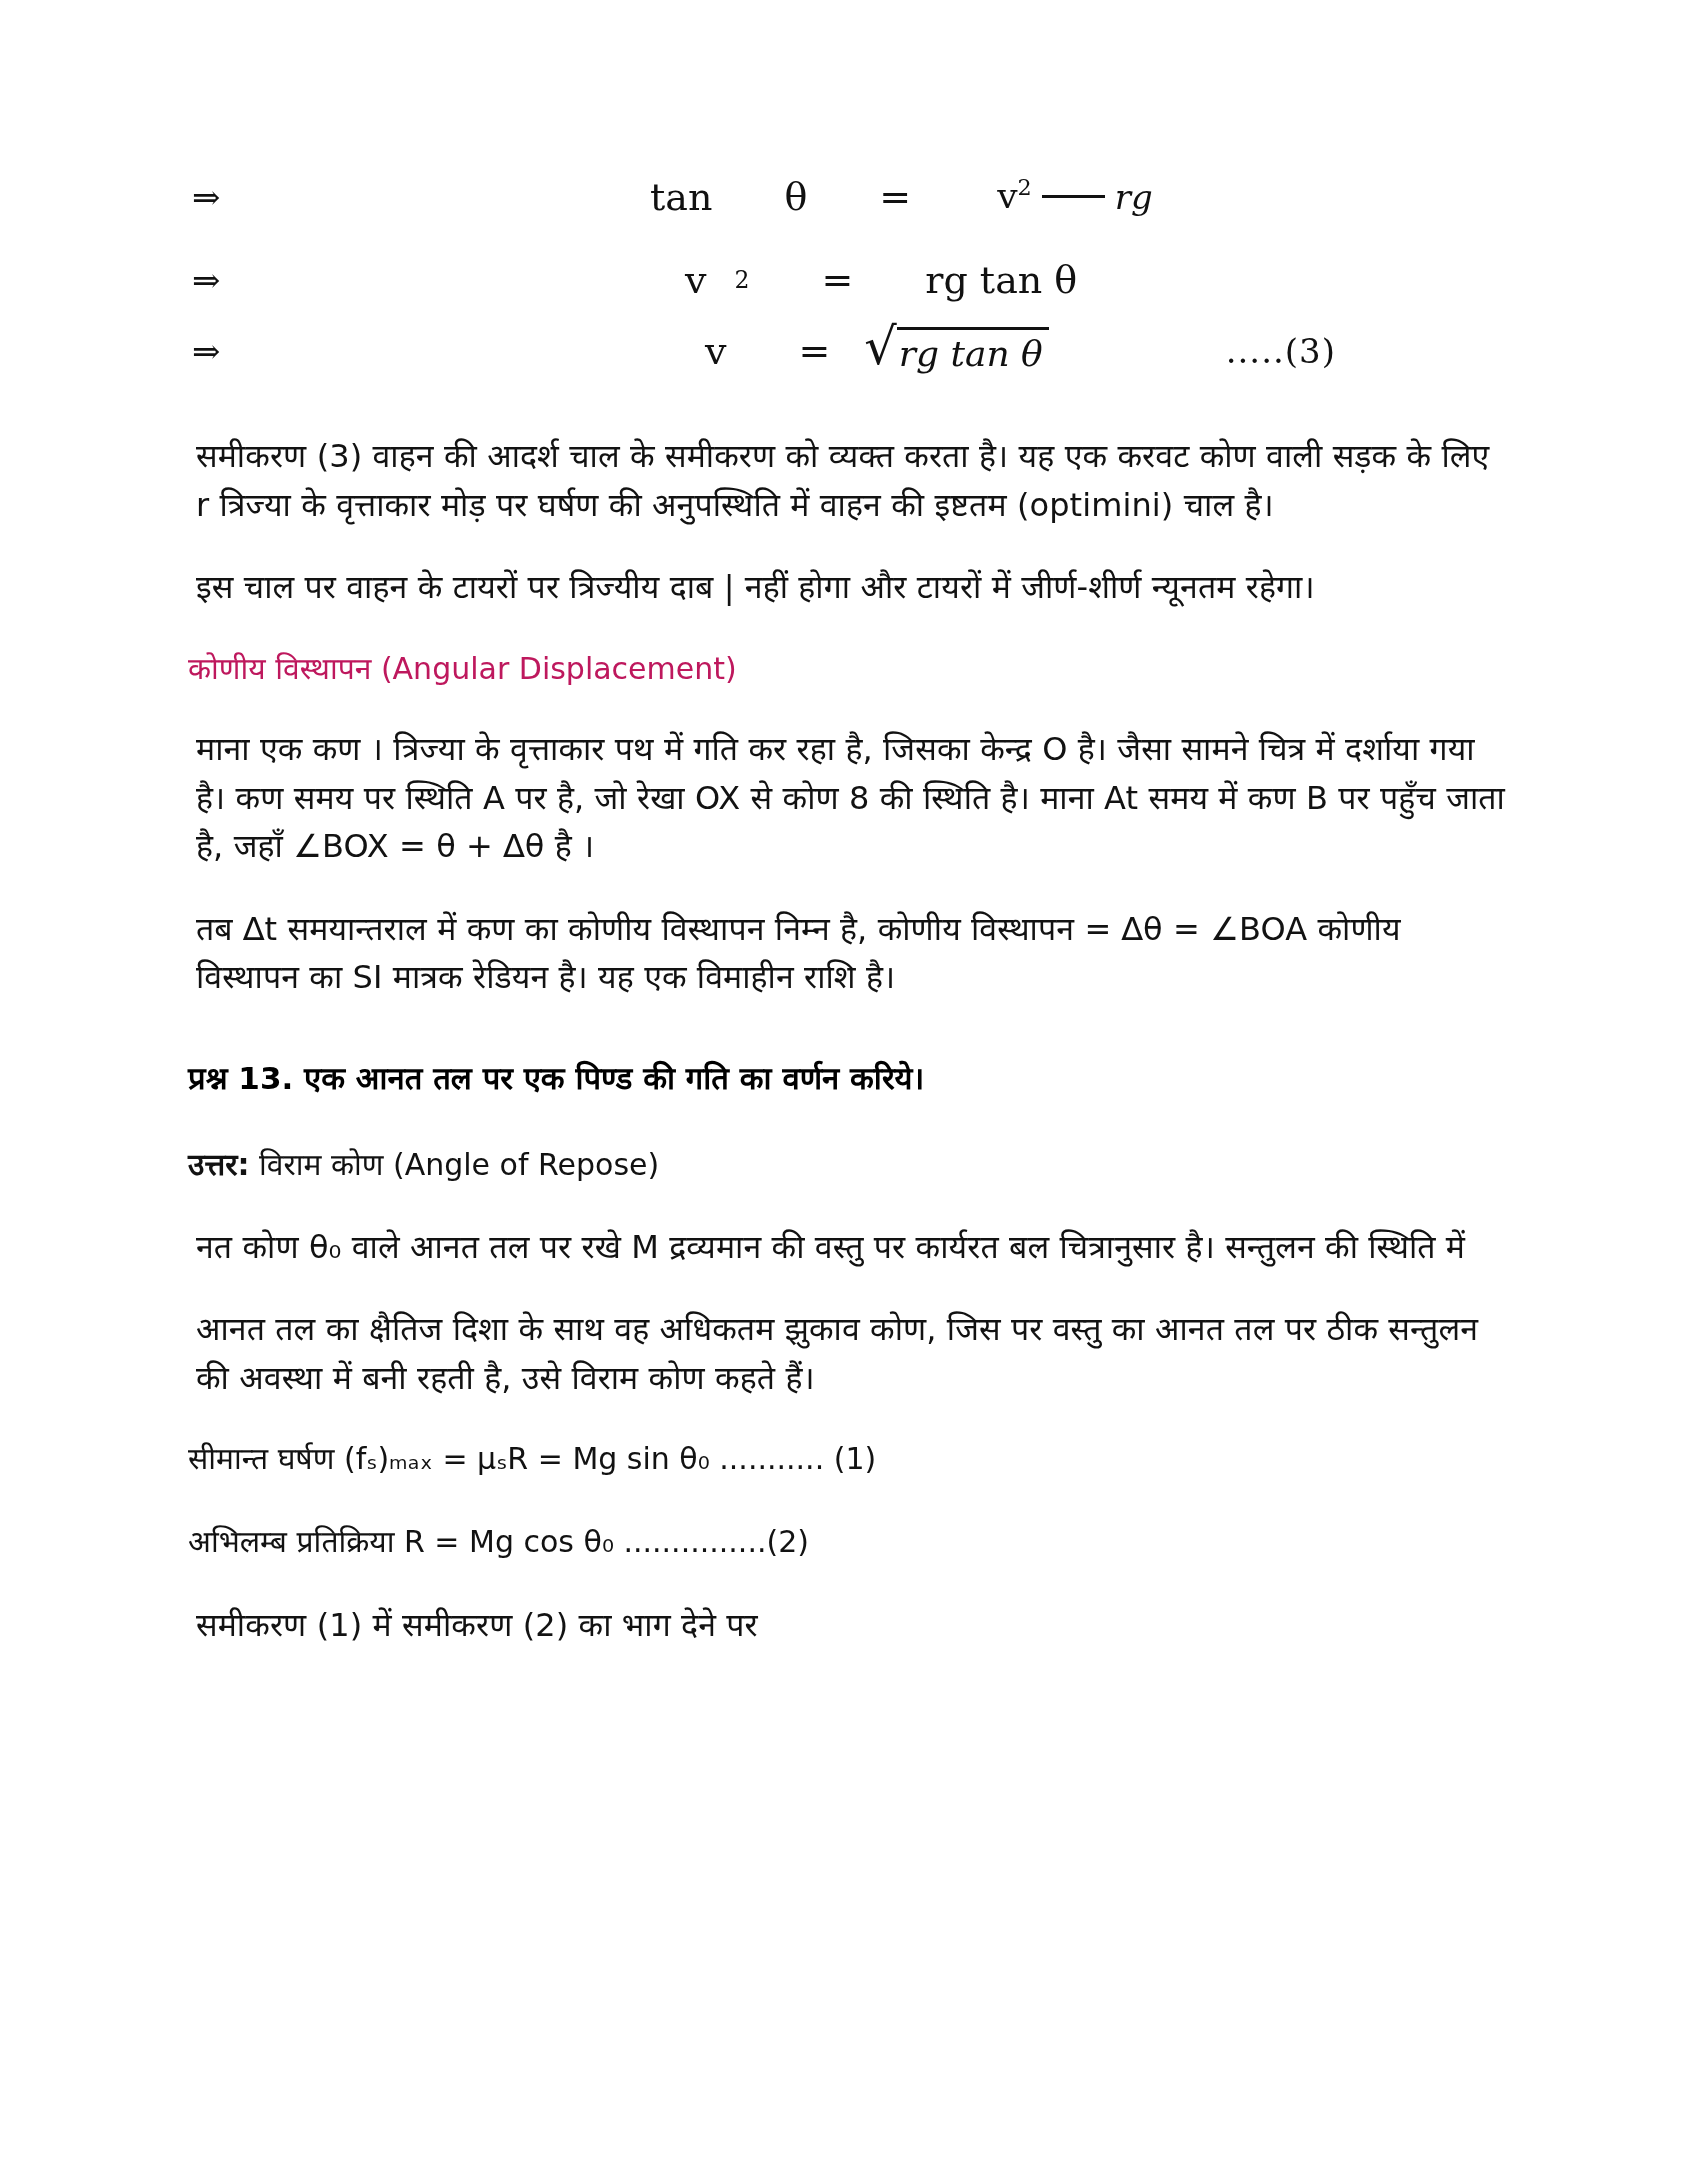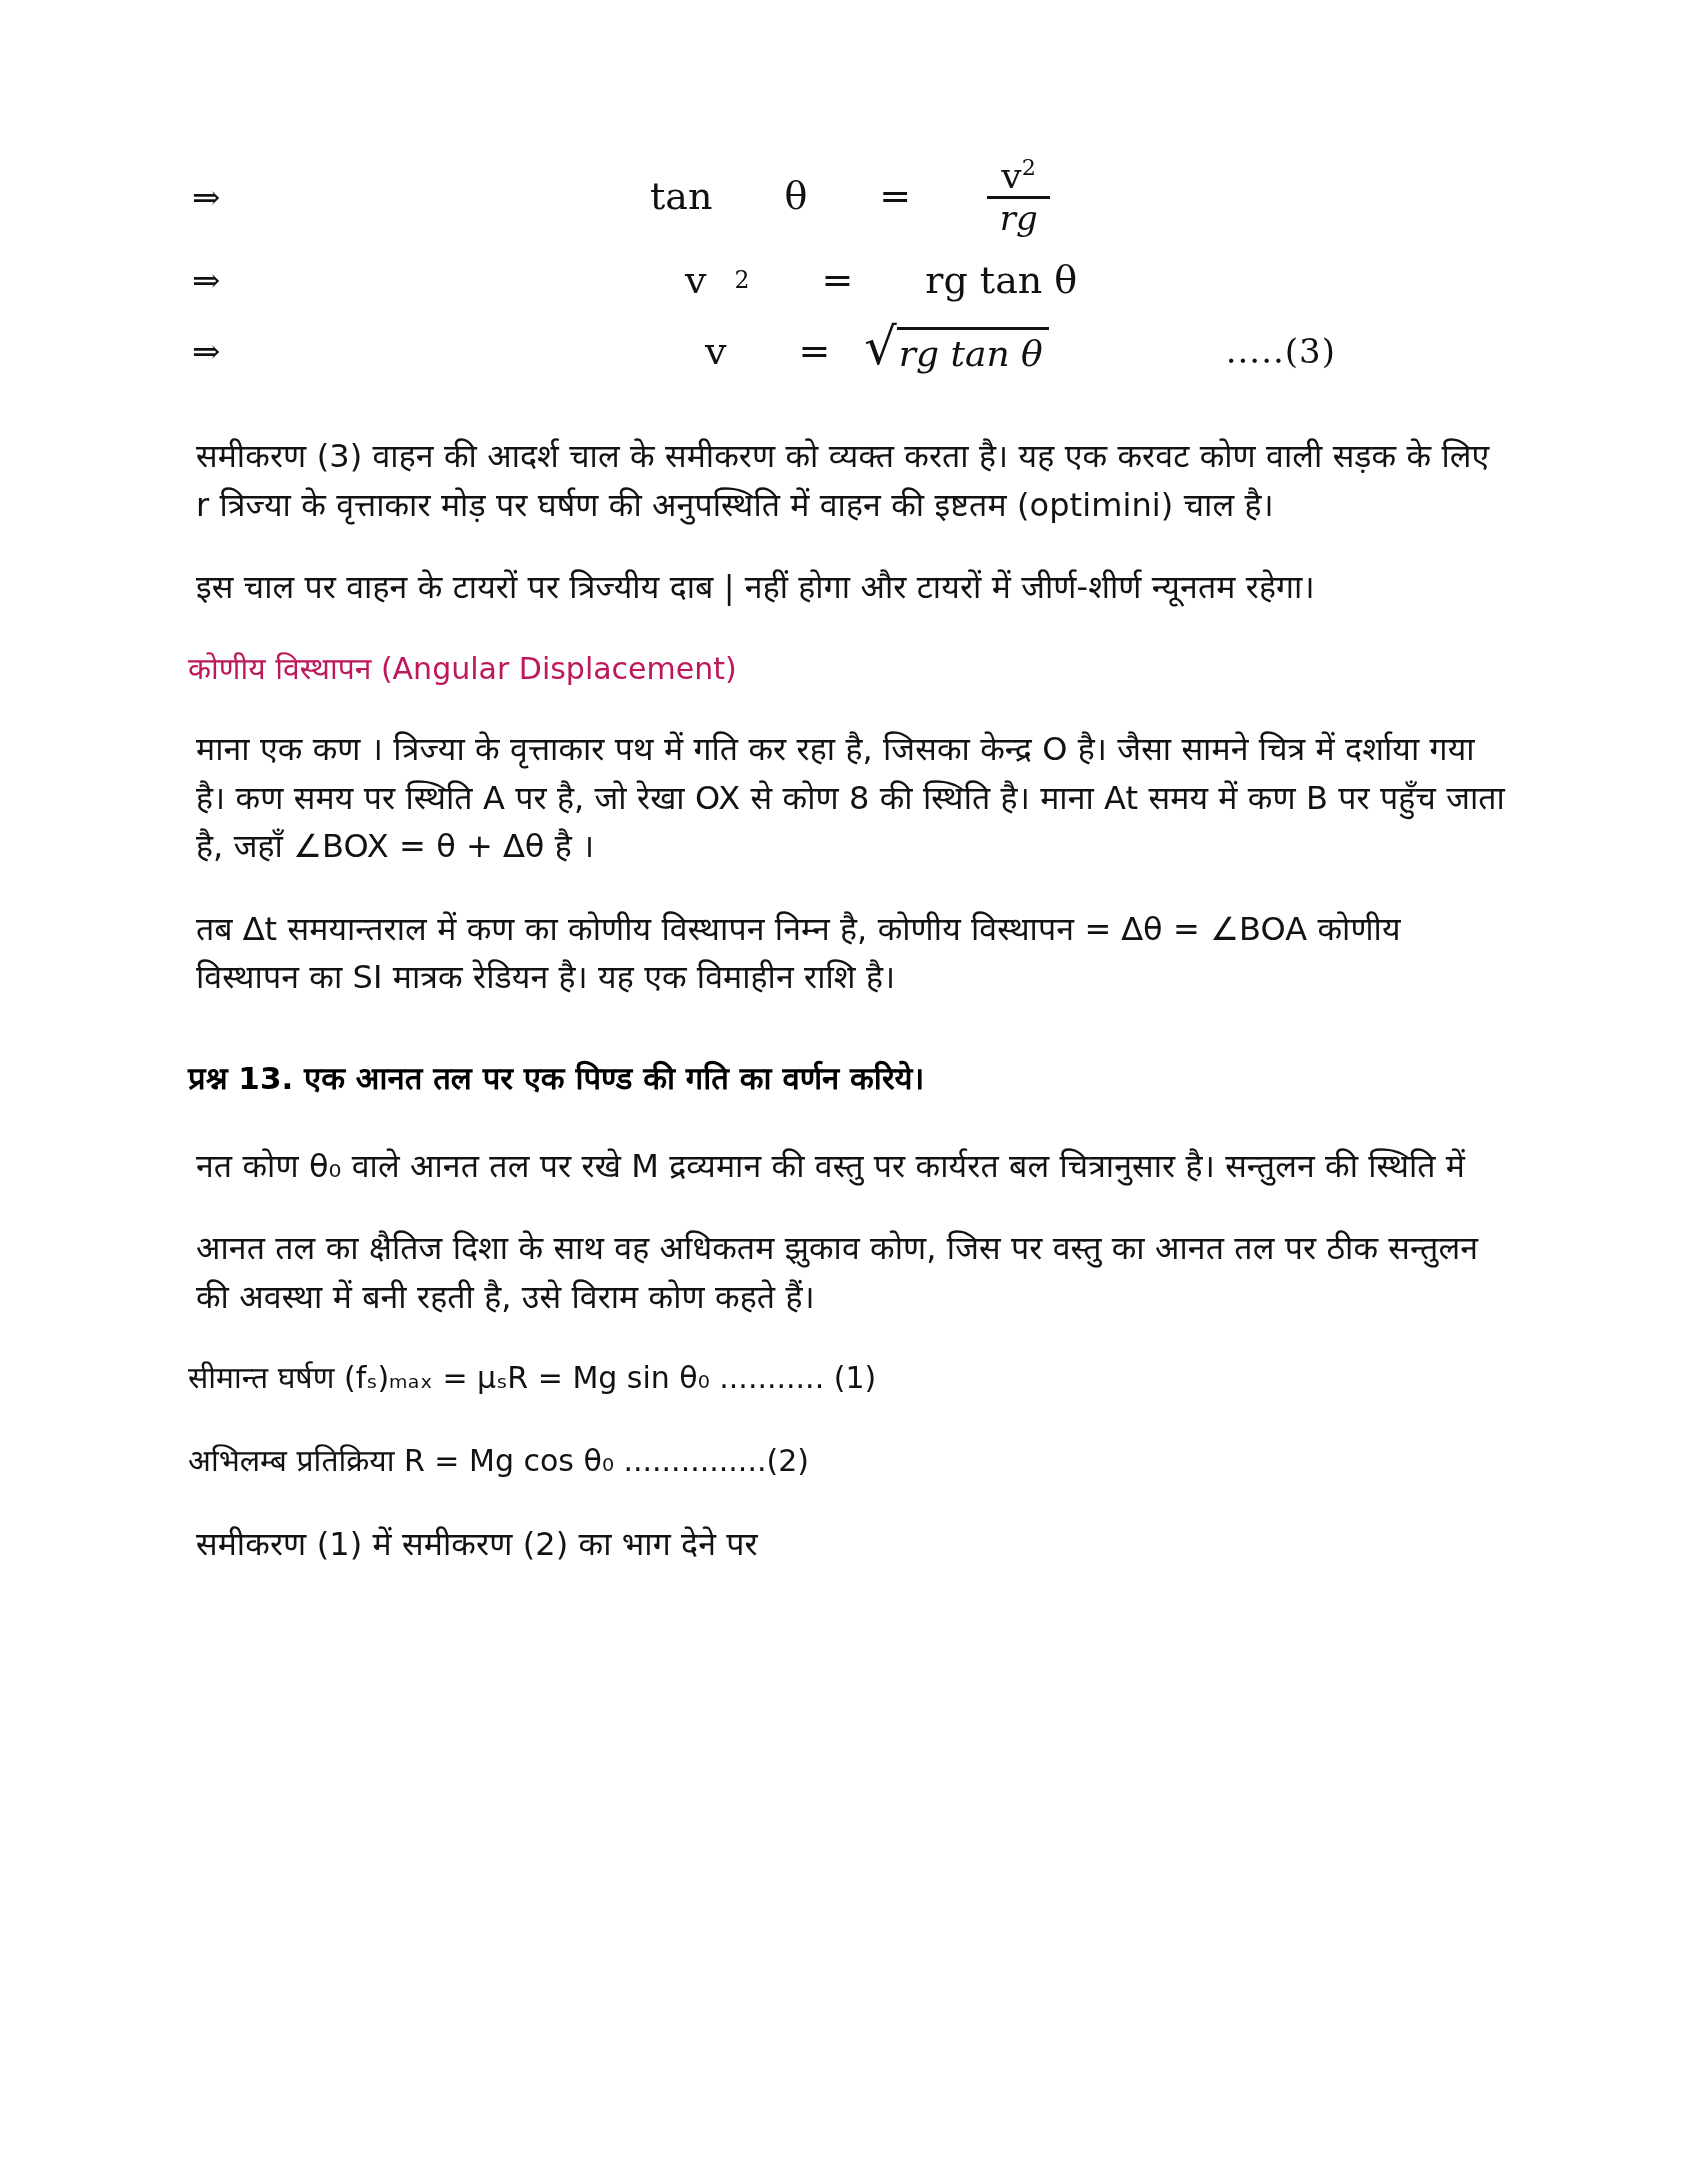--- a/index.html
+++ b/index.html
@@ -60,21 +60,21 @@
     align-items: center;
     white-space: nowrap;
     gap: 28px;
   }
   .eq-r1 .eq-body { padding-left: 230px; }
   .eq-r2 .eq-body { padding-left: 265px; }
   .eq-r3 .eq-body { padding-left: 285px; }
 
   .frac {
     display: inline-flex;
-    flex-direction: column;
+    flex-direction: row;
     align-items: center;
     justify-content: center;
     vertical-align: middle;
     margin: 0 4px;
     line-height: 1.05;
   }
   .frac .num {
     padding: 0 10px 1px 10px;
     font-size: 36px;
   }
@@ -213,20 +213,21 @@
     <p class="para">इस चाल पर वाहन के टायरों पर त्रिज्यीय दाब | नहीं होगा और टायरों में जीर्ण-शीर्ण न्यूनतम रहेगा।</p>
 
     <p class="sub-head">कोणीय विस्थापन (Angular Displacement)</p>
 
     <p class="para">माना एक कण । त्रिज्या के वृत्ताकार पथ में गति कर रहा है, जिसका केन्द्र O है। जैसा सामने चित्र में दर्शाया गया है। कण समय पर स्थिति A पर है, जो रेखा OX से कोण 8 की स्थिति है। माना At समय में कण B पर पहुँच जाता है, जहाँ ∠BOX = θ + ∆θ है ।</p>
 
     <p class="para">तब ∆t समयान्तराल में कण का कोणीय विस्थापन निम्न है, कोणीय विस्थापन = ∆θ = ∠BOA कोणीय विस्थापन का SI मात्रक रेडियन है। यह एक विमाहीन राशि है।</p>
 
     <p class="heading-q">प्रश्न 13. एक आनत तल पर एक पिण्ड की गति का वर्णन करिये।</p>
 
+    <p class="answer-line"><span class="lbl">उत्तर:</span><span> विराम कोण (Angle of Repose)</span></p>
 
     <p class="para">नत कोण θ₀ वाले आनत तल पर रखे M द्रव्यमान की वस्तु पर कार्यरत बल चित्रानुसार है। सन्तुलन की स्थिति में</p>
 
     <p class="para">आनत तल का क्षैतिज दिशा के साथ वह अधिकतम झुकाव कोण, जिस पर वस्तु का आनत तल पर ठीक सन्तुलन की अवस्था में बनी रहती है, उसे विराम कोण कहते हैं।</p>
 
     <p class="formula-line">सीमान्त घर्षण (fₛ)ₘₐₓ = μₛR = Mg sin θ₀ ........... (1)</p>
 
     <p class="formula-line">अभिलम्ब प्रतिक्रिया R = Mg cos θ₀ ...............(2)</p>
 
     <p class="para">समीकरण (1) में समीकरण (2) का भाग देने पर</p>

